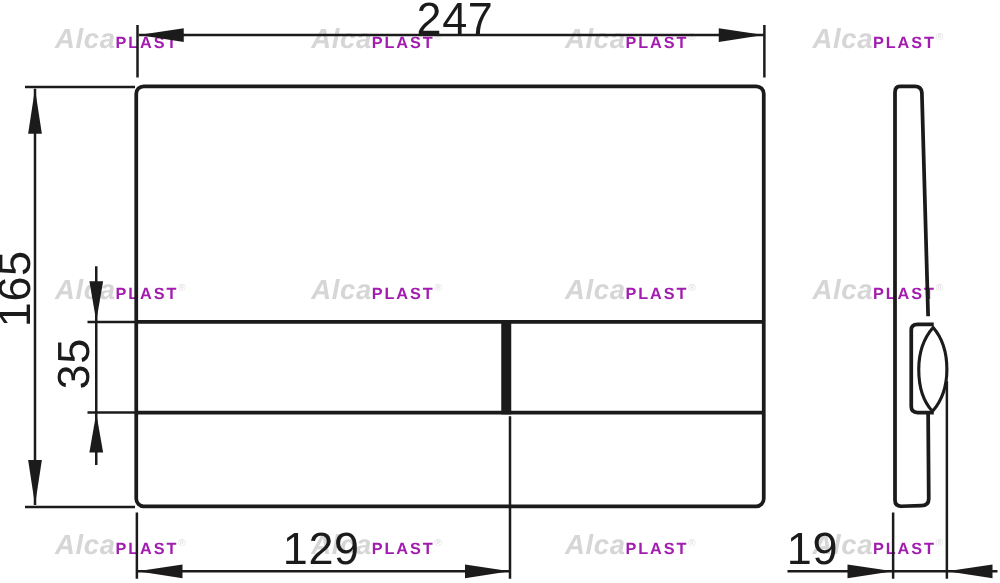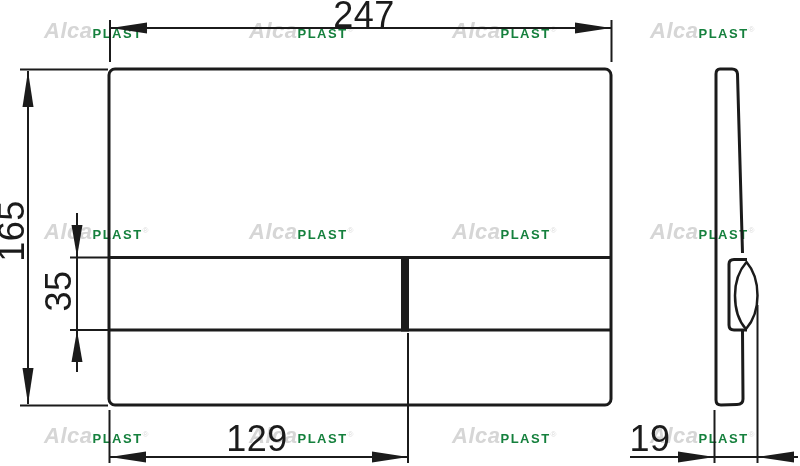--- a/index.html
+++ b/index.html
@@ -21,21 +21,21 @@
   .wm-alca{
     font-style:italic;
     font-weight:bold;
     font-size:22px;
     letter-spacing:0.5px;
   }
   .wm-plast{
     font-weight:bold;
     font-size:13px;
     letter-spacing:1.5px;
-    color:#15803d;
+    color:#a21caf;
   }
   .wm-reg{
     font-size:8px;
     vertical-align:6px;
     color:#dcdcdc;
   }
   
   svg.drawing{position:absolute;left:0;top:0;}
   
   .dim-label{

